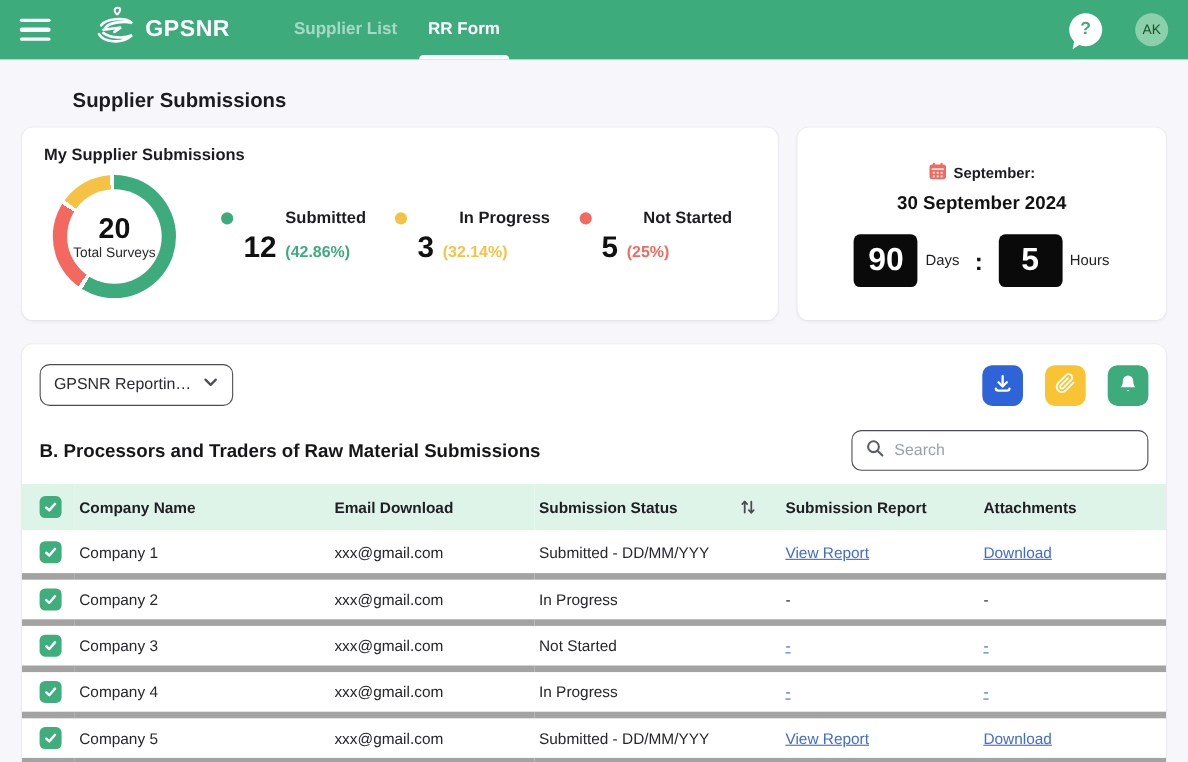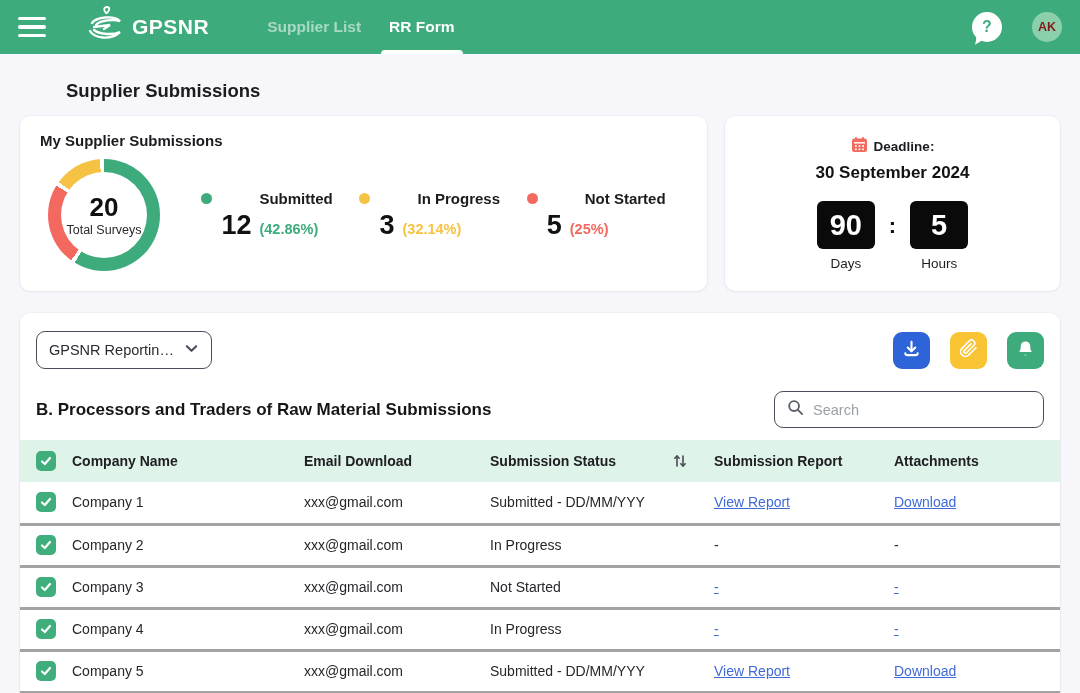--- a/index.html
+++ b/index.html
@@ -36,21 +36,21 @@
     position:relative; cursor:pointer;
   }
   .help-bubble::after {
     content:""; position:absolute; left:4px; bottom:-4px;
     border:5px solid transparent; border-top-color:#fff; border-left-color:#fff;
     transform:rotate(12deg);
   }
   .avatar {
     width:30px; height:30px; border-radius:50%; background:#8ccfab;
     display:flex; align-items:center; justify-content:center;
-    color:#7f1d1d; font-weight:700; font-size:12.5px; cursor:pointer;
+    color:#14532d; font-weight:400; font-size:12.5px; cursor:pointer;
   }
   
   .page-title { font-size:18.5px; font-weight:700; padding:26px 26px 0; color:#1c1c20;margin-left:40px; }
   .cards-row {
     display:grid; grid-template-columns:687px 1fr; gap:18px;
     margin:14px 20px 0;
   }
   .card {
     background:#fff; border-radius:10px;
     box-shadow:0 1px 3px rgba(30,30,60,.06), 0 0 0 1px rgba(30,30,60,.03);
@@ -82,21 +82,21 @@
   .legend-pct { font-size:14.5px; font-weight:600; }
   
   .deadline-card {
     height:175px; display:flex; flex-direction:column; align-items:center;
     justify-content:center; padding:14px; gap:6px;
   }
   .deadline-line { display:flex; align-items:center; gap:6px; }
   .deadline-label { font-size:13.5px; font-weight:700; color:#1c1c20; }
   .deadline-date { font-size:17px; font-weight:800; color:#121214; }
   .countdown { display:flex; align-items:flex-start; gap:14px; margin-top:12px; }
-  .count-unit { display:flex; flex-direction:column; align-items:center; gap:7px; }
+  .count-unit { display:flex; flex-direction:row; align-items:center; gap:7px; }
   .count-box {
     width:58px; height:48px; background:var(--countdown-bg,#0a0a0a); border-radius:6px;
     color:#fff; font-size:29px; font-weight:700;
     display:flex; align-items:center; justify-content:center;
   }
   .count-label { font-size:13.5px; color:#1f1f23; }
   .count-sep { font-size:22px; font-weight:800; margin-top:12px; color:#111; }
   
   .table-card {
     margin:22px 20px 0 20px; border-radius:10px; height:392px; overflow:hidden;
@@ -134,21 +134,21 @@
     font-family:"Liberation Sans", sans-serif; color:#2a2a30; background:transparent;
   }
   .search-box input::placeholder { color:#9aa0a8; }
   
   table { width:100%; border-collapse:collapse; margin-top:12px; table-layout:fixed; }
   col.c-check{width:48px;} col.c-name{width:232px;} col.c-email{width:186px;}
   col.c-status{width:224px;} col.c-report{width:180px;}
   thead tr { background:var(--table-head-bg,#dff4e9); height:42px; }
   th { font-size:14px; font-weight:700; color:#202024; text-align:left; padding:0 4px; }
   td { font-size:14px; color:#26262b; padding:0 4px; height:42px; }
-  tbody tr { border-bottom:3px solid #a3a3a3; }
+  tbody tr { border-bottom:6px solid #a3a3a3; }
   .td-check, .th-check { padding-left:16px; }
   .checkbox {
     width:20px; height:20px; border-radius:5px; background:var(--checkbox-green,#3fae7c);
     display:inline-flex; align-items:center; justify-content:center; cursor:pointer;
   }
   .status-head { display:flex; align-items:center; }
   .sort-icon { margin-left:auto; margin-right:18px; display:inline-flex; cursor:pointer; }
   .cell-link { color:var(--link-blue,#3f6ad8); text-decoration:underline; cursor:pointer; }
   .cell-link.plain { color:#26262b; text-decoration:none; cursor:default; }
 </style>
@@ -240,21 +240,21 @@
           <g fill="#ffffff" opacity=".9">
             <rect x="4" y="9.2" width="1.8" height="1.8"></rect>
               <rect x="7.6" y="9.2" width="1.8" height="1.8"></rect>
               <rect x="11.2" y="9.2" width="1.8" height="1.8"></rect>
             <rect x="4" y="12.4" width="1.8" height="1.8"></rect>
               <rect x="7.6" y="12.4" width="1.8" height="1.8"></rect>
               <rect x="11.2" y="12.4" width="1.8" height="1.8"></rect>
           </g>
         </svg>
       </span>
-      <span class="deadline-label">Deadline:</span>
+      <span class="deadline-label">September:</span>
     </div>
     <div class="deadline-date">30 September 2024</div>
     <div class="countdown">
       <div class="count-unit">
         <div class="count-box">90</div>
         <div class="count-label">Days</div>
       </div>
       <div class="count-sep">:</div>
       <div class="count-unit">
         <div class="count-box">5</div>

